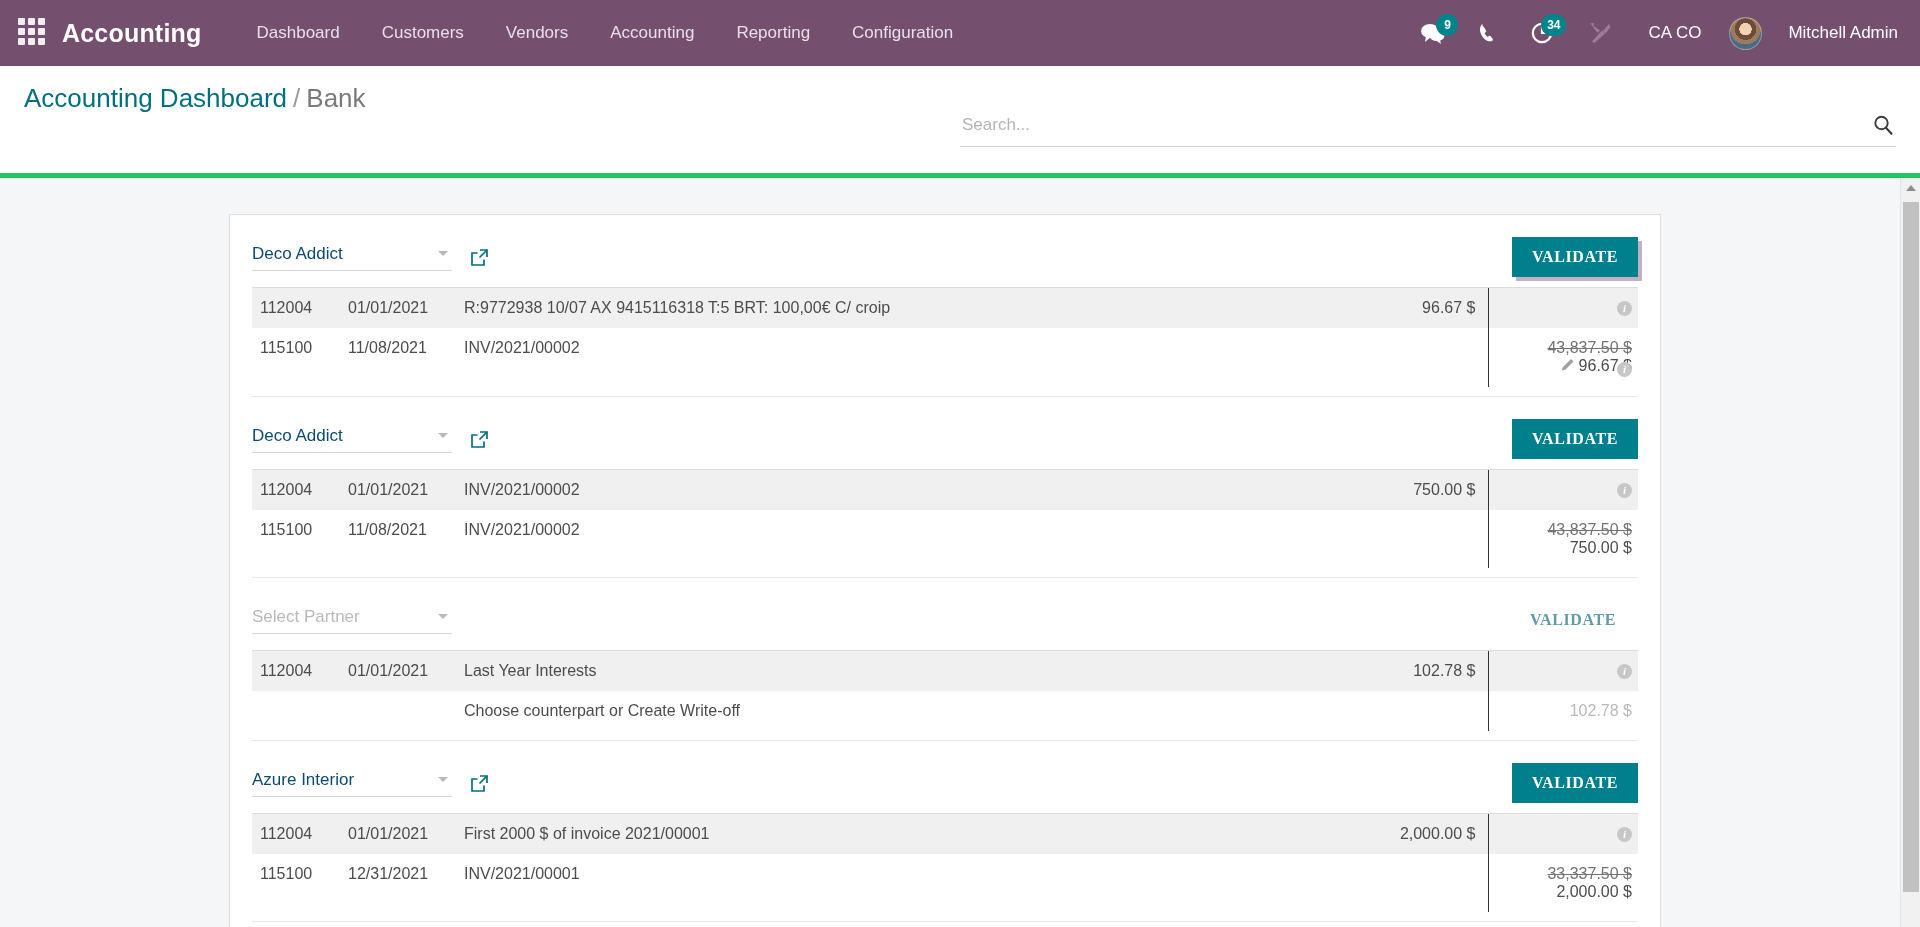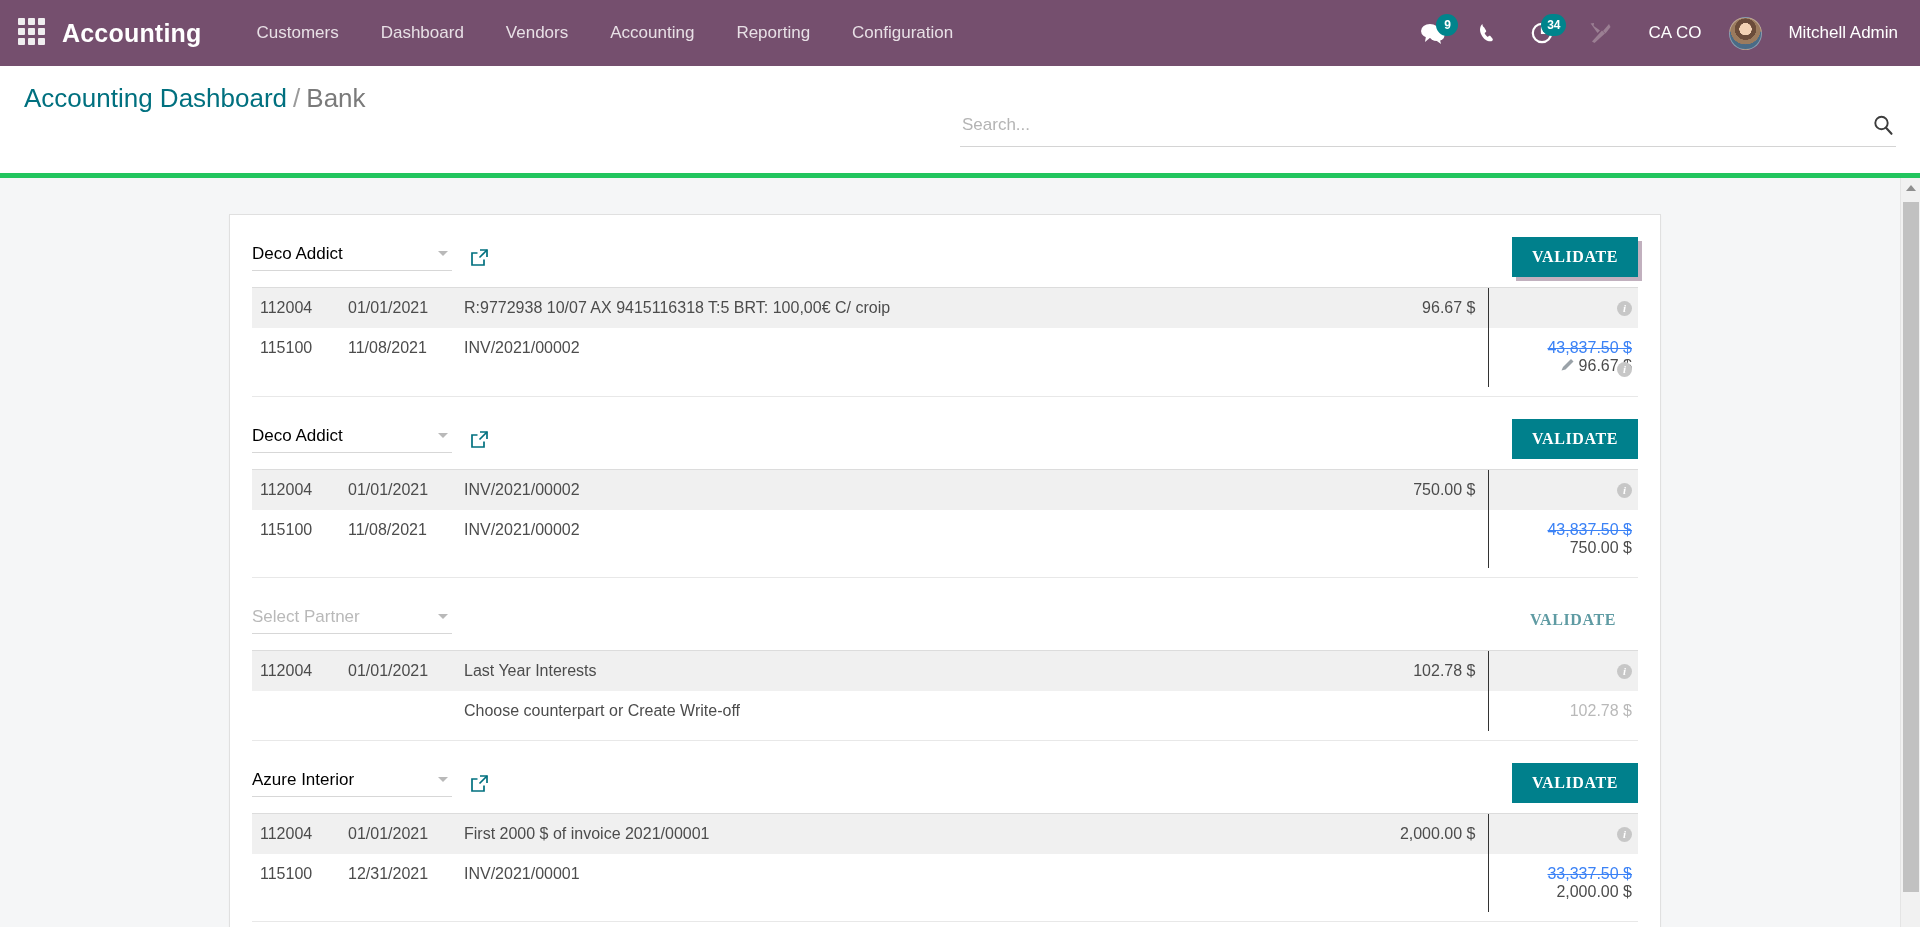--- a/index.html
+++ b/index.html
@@ -191,21 +191,21 @@
   }
   .partner-select {
     width: 200px;
     border-bottom: 1px solid #d7d7d7;
     display: flex;
     align-items: center;
     justify-content: space-between;
     padding-bottom: 6px;
     cursor: pointer;
   }
-  .partner-name { font-size: 17px; color: #000000; }
+  .partner-name { font-size: 17px; color: #0c4a6e; }
   .partner-name.placeholder { color: #b9b9b9; }
   .caret {
     width: 0; height: 0;
     border-left: 5px solid transparent;
     border-right: 5px solid transparent;
     border-top: 5px solid #b9b9b9;
     margin-right: 4px;
   }
   .ext-link {
     margin-left: 18px;
@@ -245,21 +245,21 @@
     padding: 11px 6px;
     vertical-align: top;
   }
   .col-acc   { width: 90px;  padding-left: 8px !important; }
   .col-date  { width: 116px; }
   .col-label { width: auto; }
   .col-amt   { width: 140px; text-align: right; padding-right: 12px !important; }
   .col-right { width: 150px; text-align: right; border-left: 1px solid #333333; padding-right: 6px !important; position: relative; }
 
   .muted { color: #b9b9b9; }
-  .strike { text-decoration: line-through; color: #3b82f6; display: block; }
+  .strike { text-decoration: line-through; color: #737373; display: block; }
   .amt-line { display: block; white-space: nowrap; }
   .pencil { display: inline-block; margin-right: 4px; color: #9aa2a8; vertical-align: -1px; }
   .info-i {
     position: absolute;
     right: 6px;
     width: 15px; height: 15px;
     border-radius: 50%;
     background: #c7c7c7;
     color: #ffffff;
     font-size: 11px;
@@ -321,22 +321,22 @@
       <i></i>
       <i></i>
       <i></i>
       <i></i>
       <i></i>
   </div>
 
   <div class="brand">Accounting</div>
 
   <nav class="nav-menu">
+    <div class="nav-item">Dashboard</div>
     <div class="nav-item">Customers</div>
-    <div class="nav-item">Dashboard</div>
     <div class="nav-item">Vendors</div>
     <div class="nav-item">Accounting</div>
     <div class="nav-item">Reporting</div>
     <div class="nav-item">Configuration</div>
   </nav>
 
   <div class="nav-right">
 
     <div class="nav-icon">
       <svg width="26" height="22" viewBox="0 0 26 22" fill="#ffffff">

